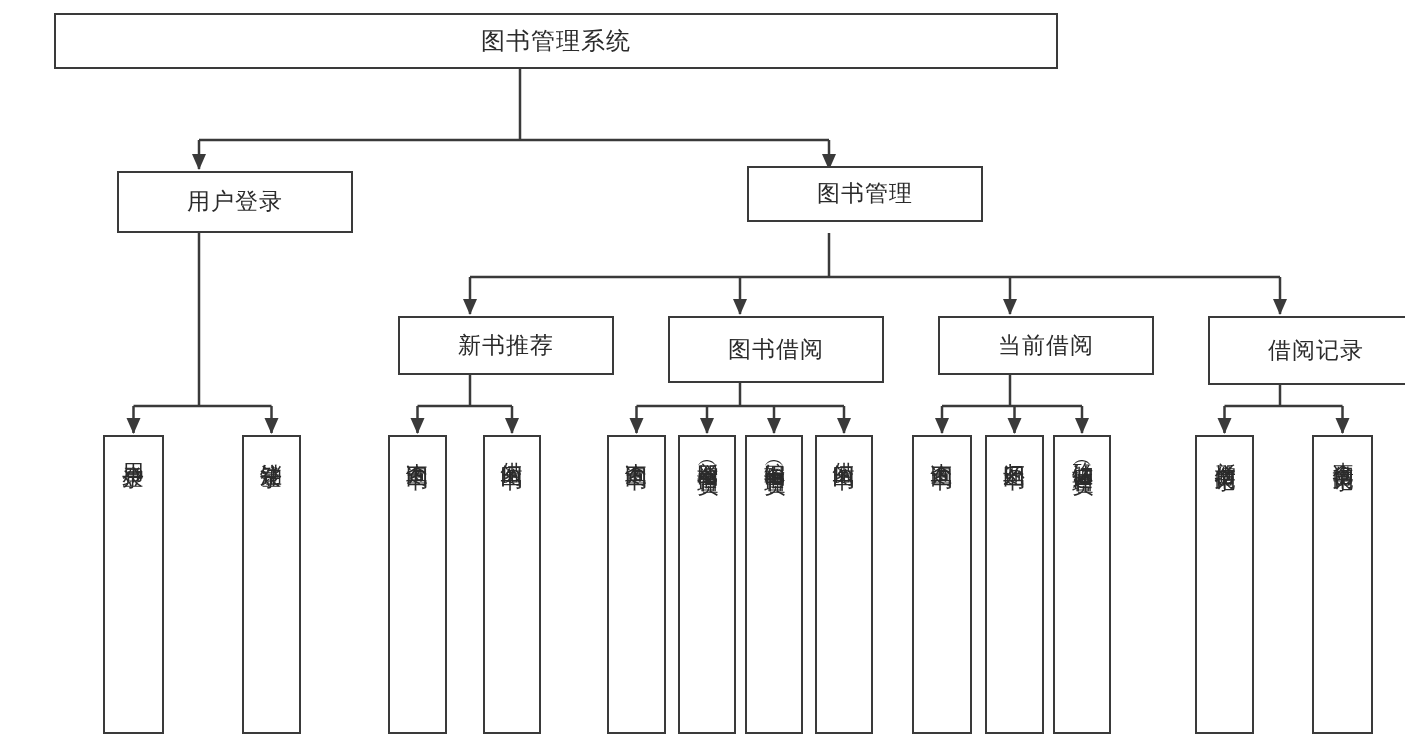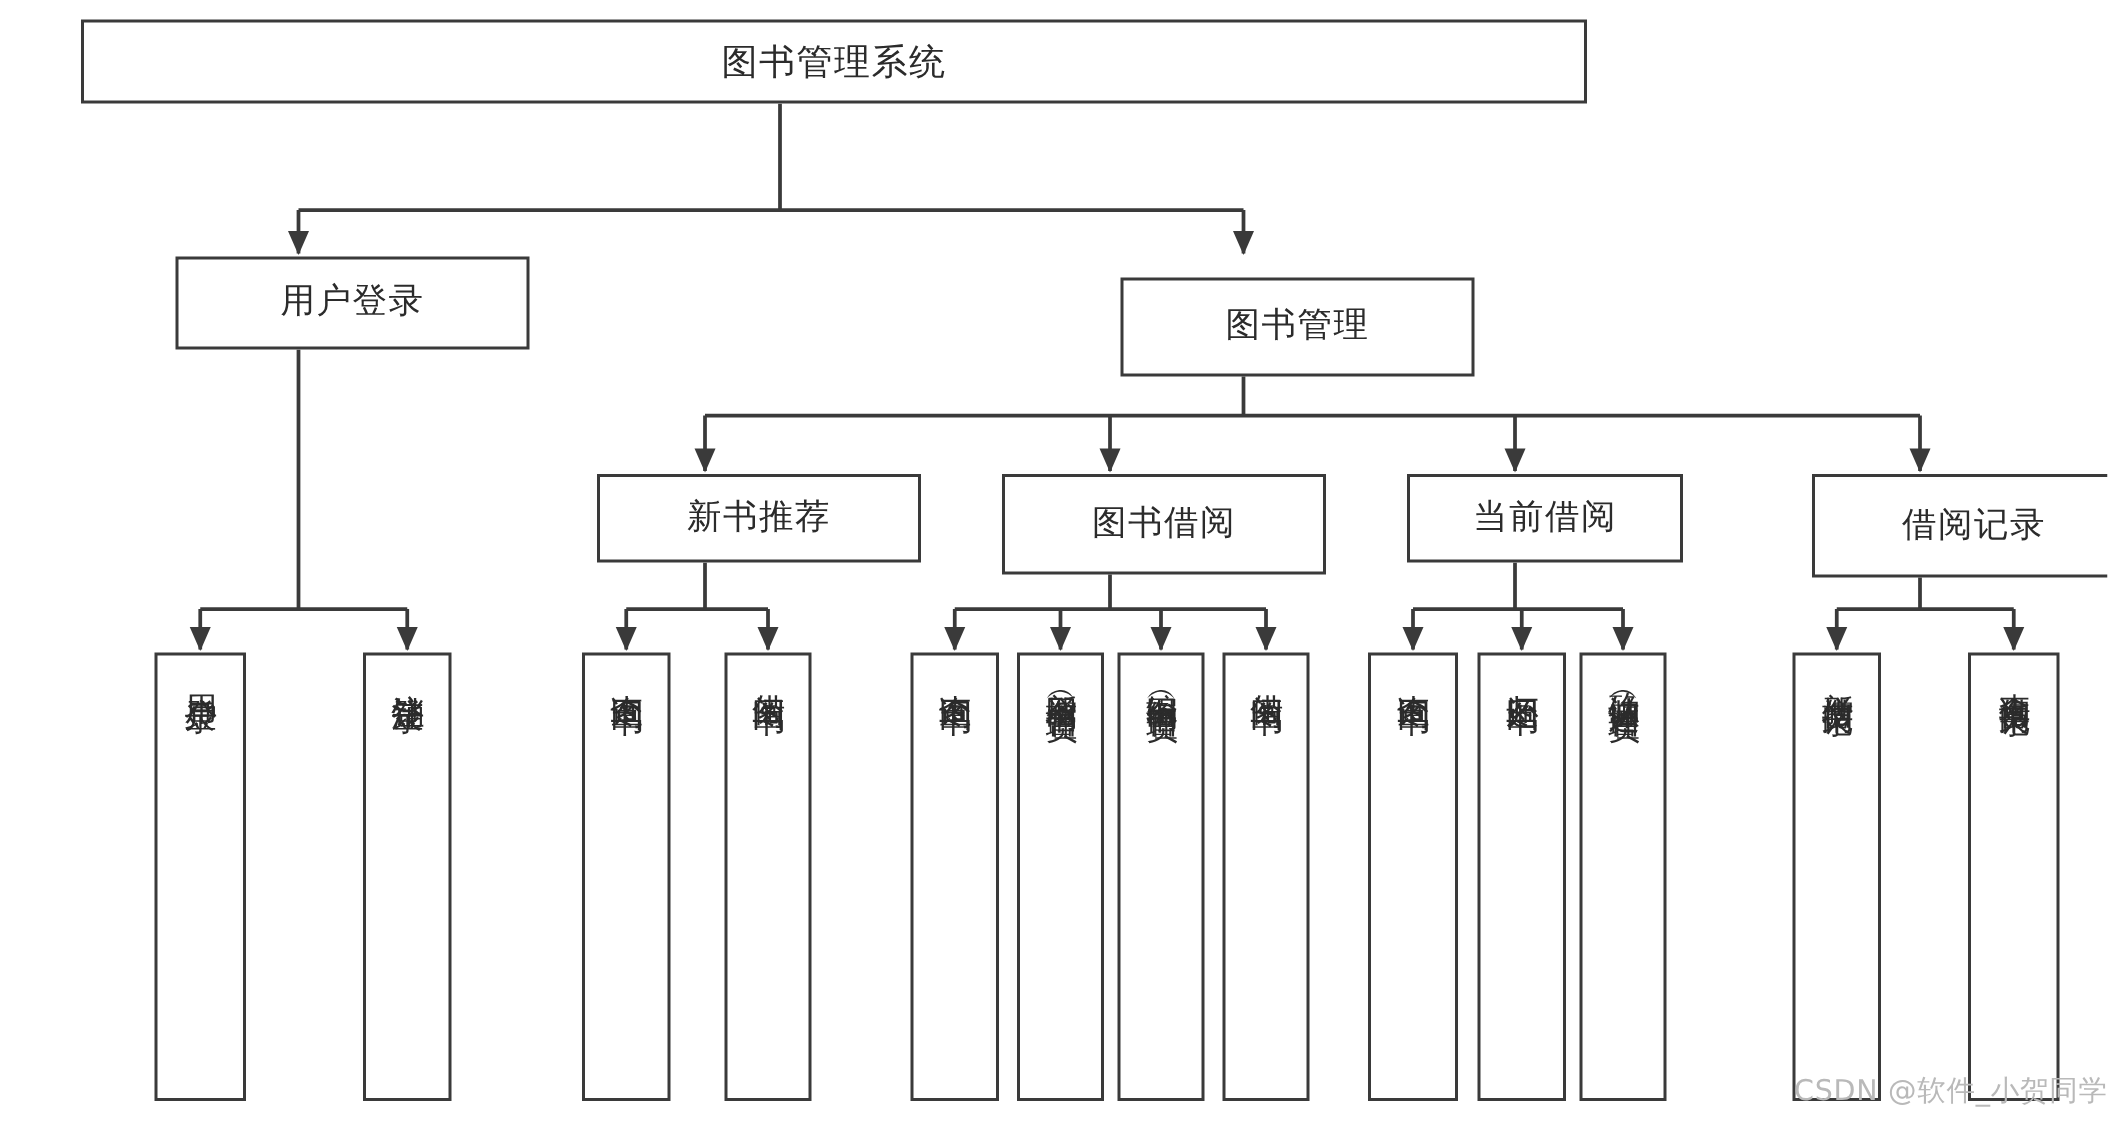--- a/index.html
+++ b/index.html
@@ -132,30 +132,30 @@
       <polygon points="1335.5,418 1349.5,418 1342.5,434" fill="#3a3a3a"></polygon>
     </svg>
 
   <div id="nodes">
       <div class="node root horiz" style="left: 18px; top: 13px; width: 1004px; height: 56px;">
         <span>图书管理系统</span>
       </div>
       <div class="node level2 horiz" style="left: 81px; top: 171px; width: 236px; height: 62px;">
         <span>用户登录</span>
       </div>
-      <div class="node level2 horiz" style="left: 711px; top: 185px; width: 236px; height: 66px;">
+      <div class="node level2 horiz" style="left: 711px; top: 166px; width: 236px; height: 56px;">
         <span>图书管理</span>
       </div>
       <div class="node level3 horiz" style="left: 362px; top: 316px; width: 216px; height: 59px;">
         <span>新书推荐</span>
       </div>
       <div class="node level3 horiz" style="left: 632px; top: 316px; width: 216px; height: 67px;">
         <span>图书借阅</span>
       </div>
-      <div class="node level3 horiz" style="left: 902px; top: 316px; width: 184px; height: 59px;">
+      <div class="node level3 horiz" style="left: 902px; top: 316px; width: 216px; height: 59px;">
         <span>当前借阅</span>
       </div>
       <div class="node level3 horiz" style="left: 1172px; top: 316px; width: 216px; height: 69px;">
         <span>借阅记录</span>
       </div>
       <div class="node level4 vert" style="left: 103px; top: 435px; width: 61px; height: 299px;">
         <span class="vlabel">用户登录</span>
       </div>
       <div class="node level4 vert" style="left: 242px; top: 435px; width: 59px; height: 299px;">
         <span class="vlabel">注销登录</span>
@@ -188,15 +188,14 @@
         <span class="vlabel">确认归还（管理员）</span>
       </div>
       <div class="node level4 vert tall" style="left: 1195px; top: 435px; width: 59px; height: 299px;">
         <span class="vlabel">新增借阅记录</span>
       </div>
       <div class="node level4 vert tall" style="left: 1312px; top: 435px; width: 61px; height: 299px;">
         <span class="vlabel">查询借阅记录</span>
       </div>
     </div>
 
-  <div class="watermark" style="left: 1196px; top: 714px;">CSDN @软件_小贺同学</div>
 
 </div>
 
 </body></html>

